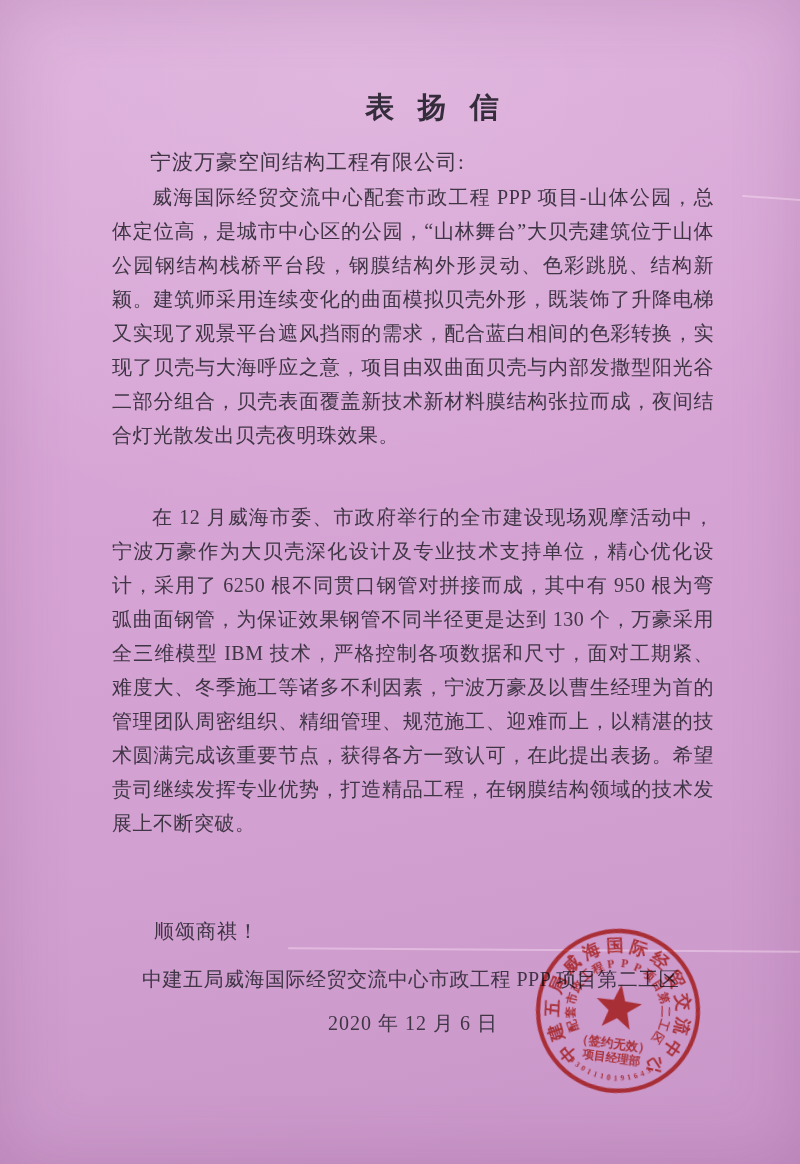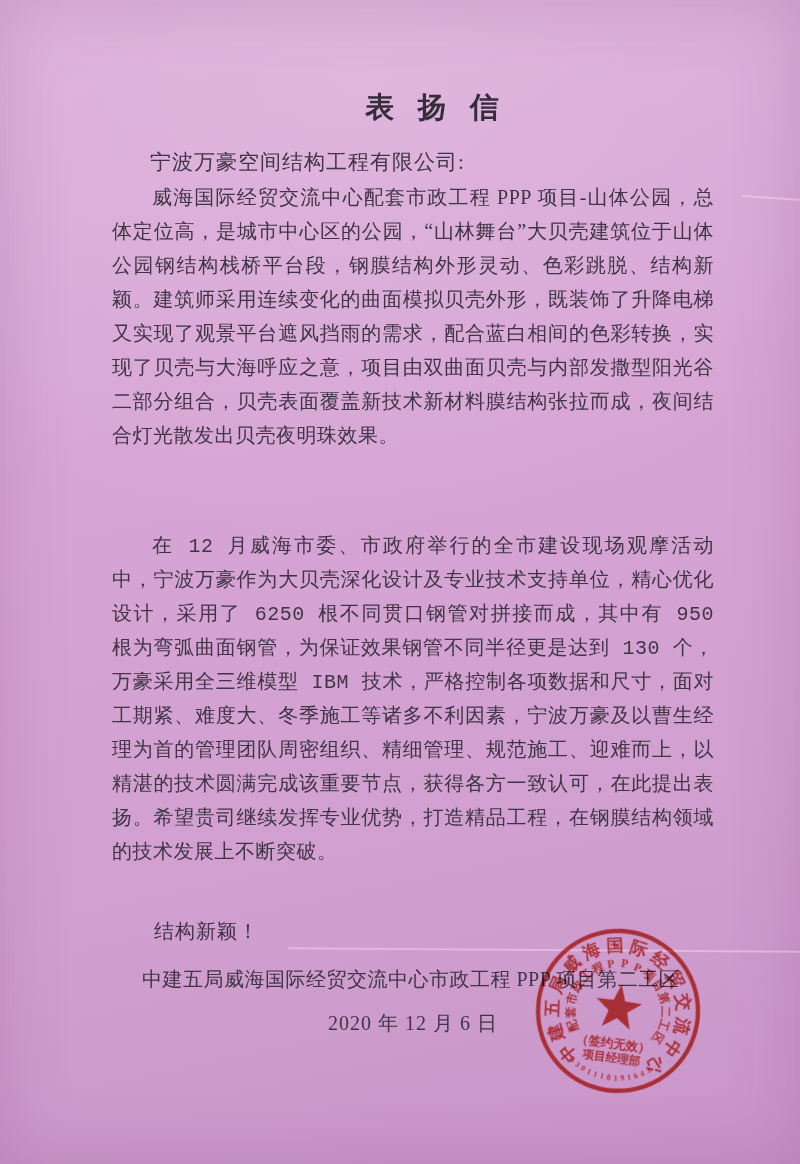--- a/index.html
+++ b/index.html
@@ -31,21 +31,21 @@
     font-size: 21px; letter-spacing: 1px; margin-left: 40px;
   }
   .body-para {
     position: absolute; left: 112px; width: 602px;
     margin: 0;
     font-size: 20px; line-height: 34px;
     text-align: justify; text-justify: inter-ideograph;
     text-indent: 2em; letter-spacing: 0.5px;
   }
   .para-1 { top: 180px; }
-  .para-2 { top: 530px; font-family: Liberation Mono, monospace; }
+  .para-2 { top: 500px; }
   .closing {
     position: absolute; top: 918px; left: 154px;
     font-size: 20px; letter-spacing: 1px;
   }
   .signature {
     position: absolute; top: 966px; left: 142px; width: 580px;
     font-size: 20px; letter-spacing: 0.5px;
   }
   .date {
     position: absolute; top: 1010px; left: 328px; width: 215px;
@@ -75,21 +75,21 @@
   <div class="scratch scratch-2"></div>
 
   <h1 class="title">表 扬 信</h1>
 
   <div class="salutation">宁波万豪空间结构工程有限公司:</div>
 
   <p class="body-para para-1">威海国际经贸交流中心配套市政工程 PPP 项目-山体公园，总体定位高，是城市中心区的公园，“山林舞台”大贝壳建筑位于山体公园钢结构栈桥平台段，钢膜结构外形灵动、色彩跳脱、结构新颖。建筑师采用连续变化的曲面模拟贝壳外形，既装饰了升降电梯又实现了观景平台遮风挡雨的需求，配合蓝白相间的色彩转换，实现了贝壳与大海呼应之意，项目由双曲面贝壳与内部发撒型阳光谷二部分组合，贝壳表面覆盖新技术新材料膜结构张拉而成，夜间结合灯光散发出贝壳夜明珠效果。</p>
 
   <p class="body-para para-2">在 12 月威海市委、市政府举行的全市建设现场观摩活动中，宁波万豪作为大贝壳深化设计及专业技术支持单位，精心优化设计，采用了 6250 根不同贯口钢管对拼接而成，其中有 950 根为弯弧曲面钢管，为保证效果钢管不同半径更是达到 130 个，万豪采用全三维模型 IBM 技术，严格控制各项数据和尺寸，面对工期紧、难度大、冬季施工等诸多不利因素，宁波万豪及以曹生经理为首的管理团队周密组织、精细管理、规范施工、迎难而上，以精湛的技术圆满完成该重要节点，获得各方一致认可，在此提出表扬。希望贵司继续发挥专业优势，打造精品工程，在钢膜结构领域的技术发展上不断突破。</p>
 
-  <div class="closing">结构新颖！</div>
+  <div class="closing">顺颂商祺！</div>
 
   <div class="signature">中建五局威海国际经贸交流中心市政工程 PPP 项目第二工区</div>
 
   <div class="date">2020 年 12 月 6 日</div>
 
   <svg class="stamp" viewBox="0 0 200 200">
     <circle cx="100" cy="100" r="93" fill="none" stroke="#cf3f35" stroke-width="5"></circle>
     <g id="stamp-outer-chars">
         <text x="49.14607391672676" y="156.47900673628195" transform="rotate(-138 49.14607391672676 156.47900673628195)" font-size="20" text-anchor="middle" dominant-baseline="central" class="ring-char">中</text>
         <text x="32.145085530594315" y="134.23025828634132" transform="rotate(-116.76923076923077 32.145085530594315 134.23025828634132)" font-size="20" text-anchor="middle" dominant-baseline="central" class="ring-char">建</text>

